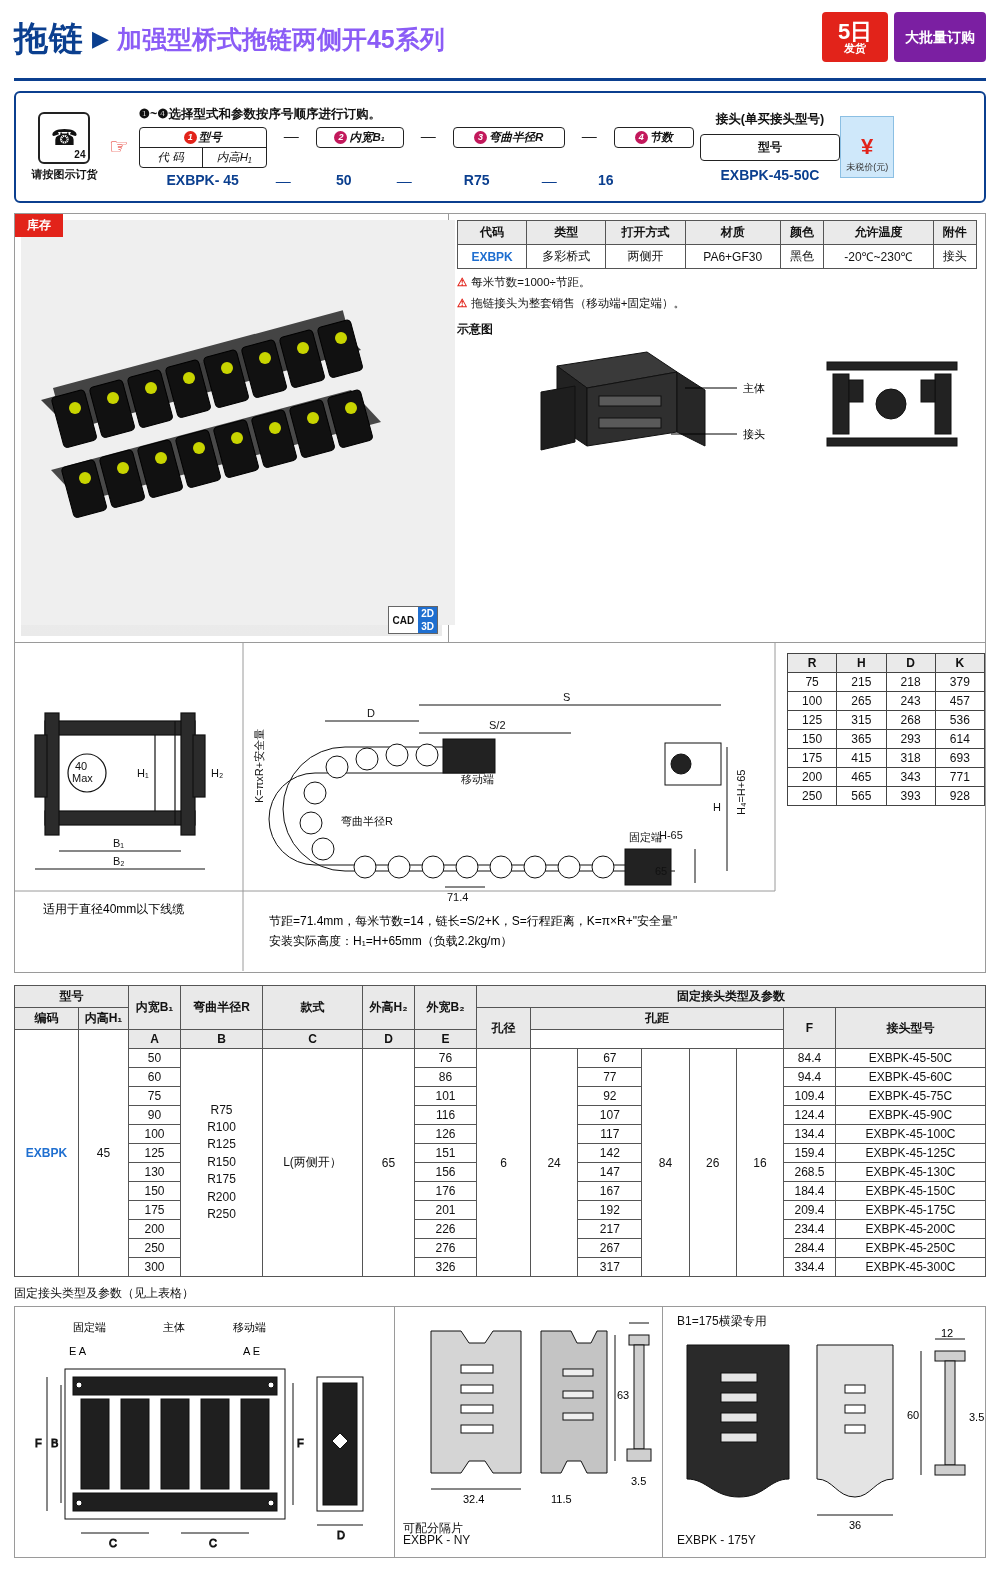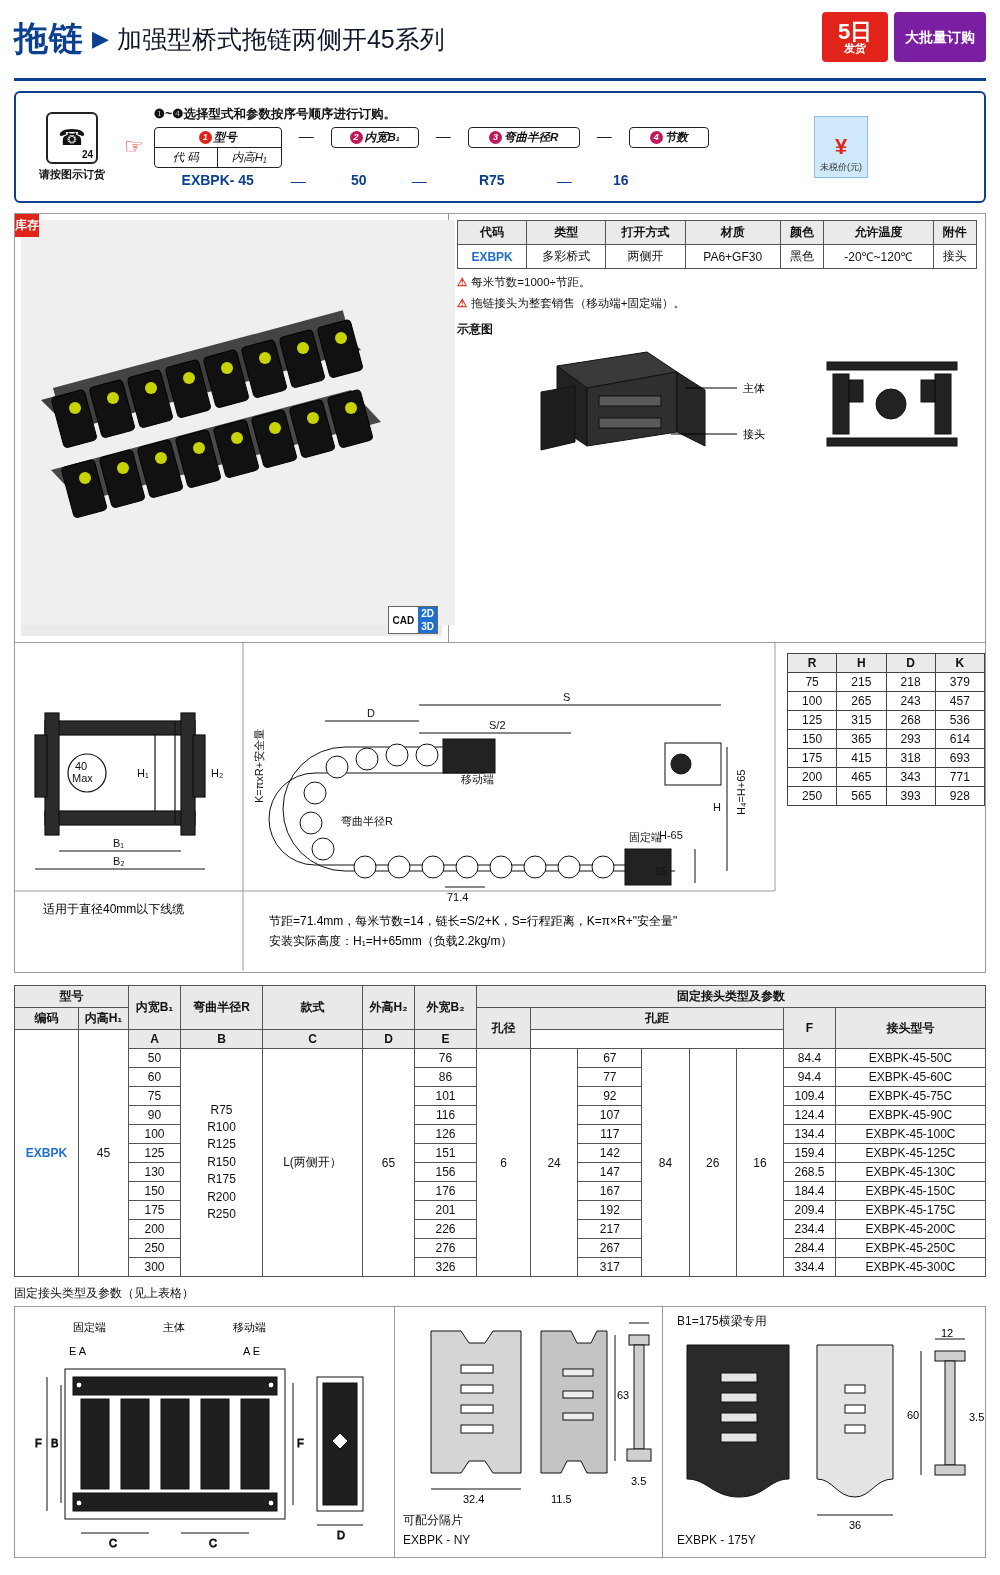--- a/index.html
+++ b/index.html
@@ -15,21 +15,21 @@
   }
   .page { position: relative; width: 1000px; height: 1575px; padding: 0 14px; }
 
   
   .header { position: relative; height: 78px; display: flex; align-items: center; }
   .title-wrap { display: flex; align-items: center; gap: 8px; }
   .title-main {
     font-size: 34px; font-weight: bold; color: #0b3f8f; letter-spacing: 1px;
   }
   .title-arrow { font-size: 22px; color: #0b3f8f; }
-  .title-sub { font-size: 25px; font-weight: normal; color: #0f172a; }
+  .title-sub { font-size: 25px; font-weight: bold; color: #8b5cf6; }
   .header-badges { position: absolute; right: 0; top: 12px; display: flex; gap: 6px; }
   .badge-red {
     width: 66px; height: 50px; background: #e2231a; color: #fff; border-radius: 4px;
     display: flex; flex-direction: column; align-items: center; justify-content: center;
     font-weight: bold; line-height: 1.05;
   }
   .badge-red .b1 { font-size: 22px; }
   .badge-red .b2 { font-size: 11px; }
   .badge-purple {
     width: 92px; height: 50px; background: #7b1fa2; color: #fff; border-radius: 4px;
@@ -86,21 +86,21 @@
   .price-tab { font-size: 11px; }
   .price-tab .head { color: #0b3f8f; font-weight: bold; margin-bottom: 2px; }
   .price-tab table { border-collapse: collapse; }
   .price-tab td { border: 1px solid #888; padding: 1px 5px; font-size: 10px; text-align: center;}
 
   
   .main-box { border: 1px solid #9a9a9a; margin-top: 10px; display: flex; height: 430px; }
   .photo-pane { width: 448px; border-right: 1px solid #9a9a9a; position: relative; padding: 6px; }
   .stock-tag {
     position: absolute; left: 0px; top: 0px; background: #e2231a; color: #fff;
-    font-size: 12px; font-weight: bold; padding: 3px 0; z-index: 5;
+    font-size: 12px; font-weight: bold; padding: 3px 12px; z-index: 5;
   }
   .photo-area {
     position: absolute; left: 6px; top: 6px; right: 6px; bottom: 6px;
     background: linear-gradient(180deg,#f7f7f7,#eaeaea);
   }
   .cad-badge {
     position: absolute; right: 10px; bottom: 8px; display: flex; align-items: center;
     border: 1px solid #666; background: #fff; font-size: 10px; font-weight: bold;
   }
   .cad-badge .c1 { padding: 2px 4px; }
@@ -214,20 +214,25 @@
         <div class="val" style="width:128px">EXBPK- 45</div>
         <span class="dash" style="color:#0b3f8f">—</span>
         <div class="val" style="width:88px">50</div>
         <span class="dash" style="color:#0b3f8f">—</span>
         <div class="val" style="width:112px">R75</div>
         <span class="dash" style="color:#0b3f8f">—</span>
         <div class="val" style="width:80px">16</div>
       </div>
     </div>
 
+    <div class="joint-block">
+      <div class="joint-title">接头(单买接头型号)</div>
+      <div class="joint-box">型号</div>
+      <div class="joint-val">EXBPK-45-50C</div>
+    </div>
 
     <div class="price-block">
       <div class="yen-box">
         <span class="yen-big">¥</span>
         <span class="yen-sub">未税价(元)</span>
       </div>
     </div>
   </div>
 
   <div class="main-box">
@@ -312,21 +317,21 @@
           <th>颜色</th>
           <th>允许温度</th>
           <th>附件</th>
         </tr>
         <tr>
           <td class="code-cell">EXBPK</td>
           <td>多彩桥式</td>
           <td>两侧开</td>
           <td>PA6+GF30</td>
           <td>黑色</td>
-          <td>-20℃~120℃</td>
+          <td>-20℃~230℃</td>
           <td>接头</td>
         </tr>
       </tbody>
         </table>
 
       <div class="warn">
         <span class="wi">⚠</span>
         <span>每米节数=1000÷节距。</span>
       </div>
       <div class="warn">
@@ -718,21 +723,21 @@
           <rect x="226" y="136" width="24" height="12"></rect>
         </g>
         <line x1="214" y1="22" x2="214" y2="148" stroke="#111"></line>
         <text class="lbl" x="216" y="86">63</text>
         <line x1="228" y1="10" x2="248" y2="10" stroke="#111"></line>
         <text class="lbl" x="230" y="172">3.5</text>
         <line x1="30" y1="176" x2="120" y2="176" stroke="#111"></line>
         <text class="lbl" x="62" y="190">32.4</text>
         <text class="lbl" x="150" y="190">11.5</text>
       </svg>
-      <div class="bp-cap" style="left:8px; bottom:28px;">可配分隔片</div>
+      <div class="bp-cap" style="left:8px; bottom:20px;">可配分隔片</div>
       <div class="bp-cap" style="left:8px; bottom:10px;">EXBPK - NY</div>
     </div>
 
     <div class="bp bp3">
       <div class="bp-cap" style="left:14px; top:6px;">B1=175横梁专用</div>
       <svg width="320" height="214" viewBox="0 0 320 214" style="margin-top:16px">
         <g stroke="#111" fill="#1f1f1f">
           <path d="M18,16 L120,16 L120,150 C100,150 96,168 70,168 C44,168 38,150 18,150 Z" fill="#2a2a2a"></path>
           <rect x="52" y="44" width="36" height="9" fill="#e5e5e5"></rect>
           <rect x="52" y="64" width="36" height="9" fill="#e5e5e5"></rect>

